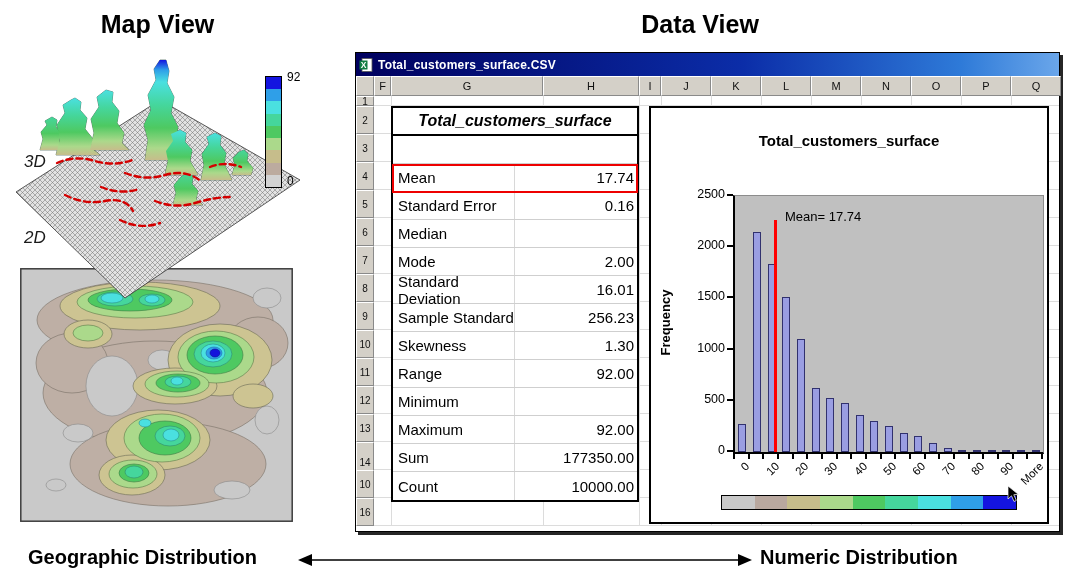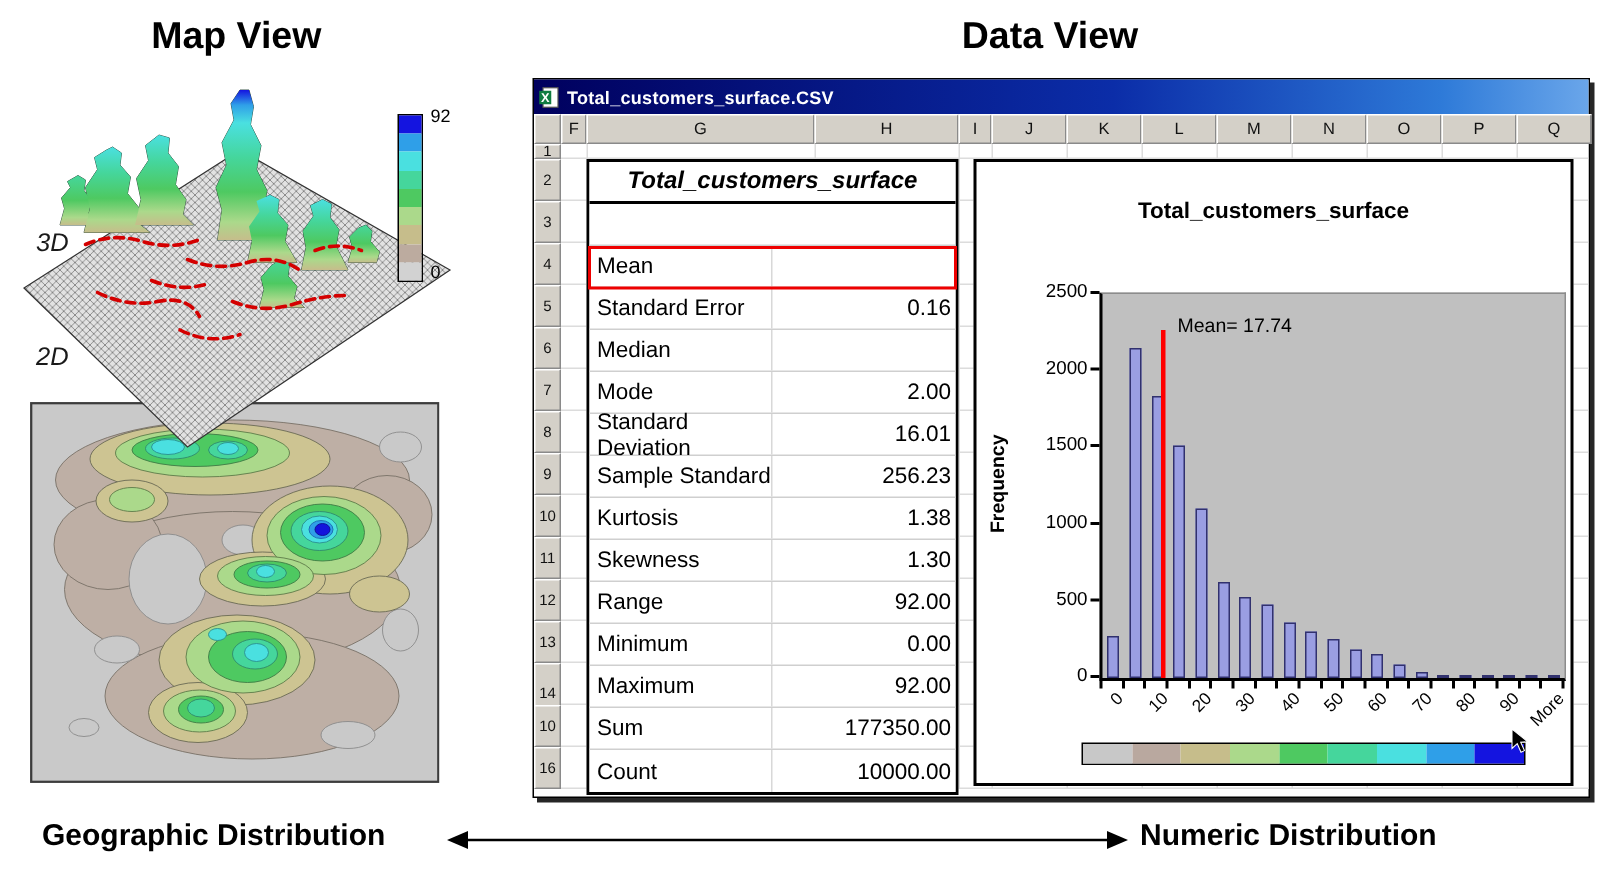--- a/index.html
+++ b/index.html
@@ -281,20 +281,21 @@
       <div class="rowhdr" style="top: 374px; height: 28px;">10</div>
       <div class="rowhdr" style="top: 402px; height: 28px;">16</div>
     </div>
 
   <div id="tableblock">
     <div class="trow titlerow">Total_customers_surface</div>
     <div class="trow"></div>
     <div id="statrows">
         <div class="trow">
           <div class="slabel">Mean</div>
+          <div class="sval">17.74</div>
         </div>
         <div class="trow">
           <div class="slabel">Standard Error</div>
           <div class="sval">0.16</div>
         </div>
         <div class="trow">
           <div class="slabel">Median</div>
         </div>
         <div class="trow">
           <div class="slabel">Mode</div>
@@ -302,34 +303,29 @@
         </div>
         <div class="trow">
           <div class="slabel">Standard Deviation</div>
           <div class="sval">16.01</div>
         </div>
         <div class="trow">
           <div class="slabel">Sample Standard</div>
           <div class="sval">256.23</div>
         </div>
         <div class="trow">
-          <div class="slabel">Kurtosis</div>
-          <div class="sval">1.38</div>
-        </div>
-        <div class="trow">
           <div class="slabel">Skewness</div>
           <div class="sval">1.30</div>
         </div>
         <div class="trow">
           <div class="slabel">Range</div>
           <div class="sval">92.00</div>
         </div>
         <div class="trow">
           <div class="slabel">Minimum</div>
-          <div class="sval">0.00</div>
         </div>
         <div class="trow">
           <div class="slabel">Maximum</div>
           <div class="sval">92.00</div>
         </div>
         <div class="trow">
           <div class="slabel">Sum</div>
           <div class="sval">177350.00</div>
         </div>
         <div class="trow">

